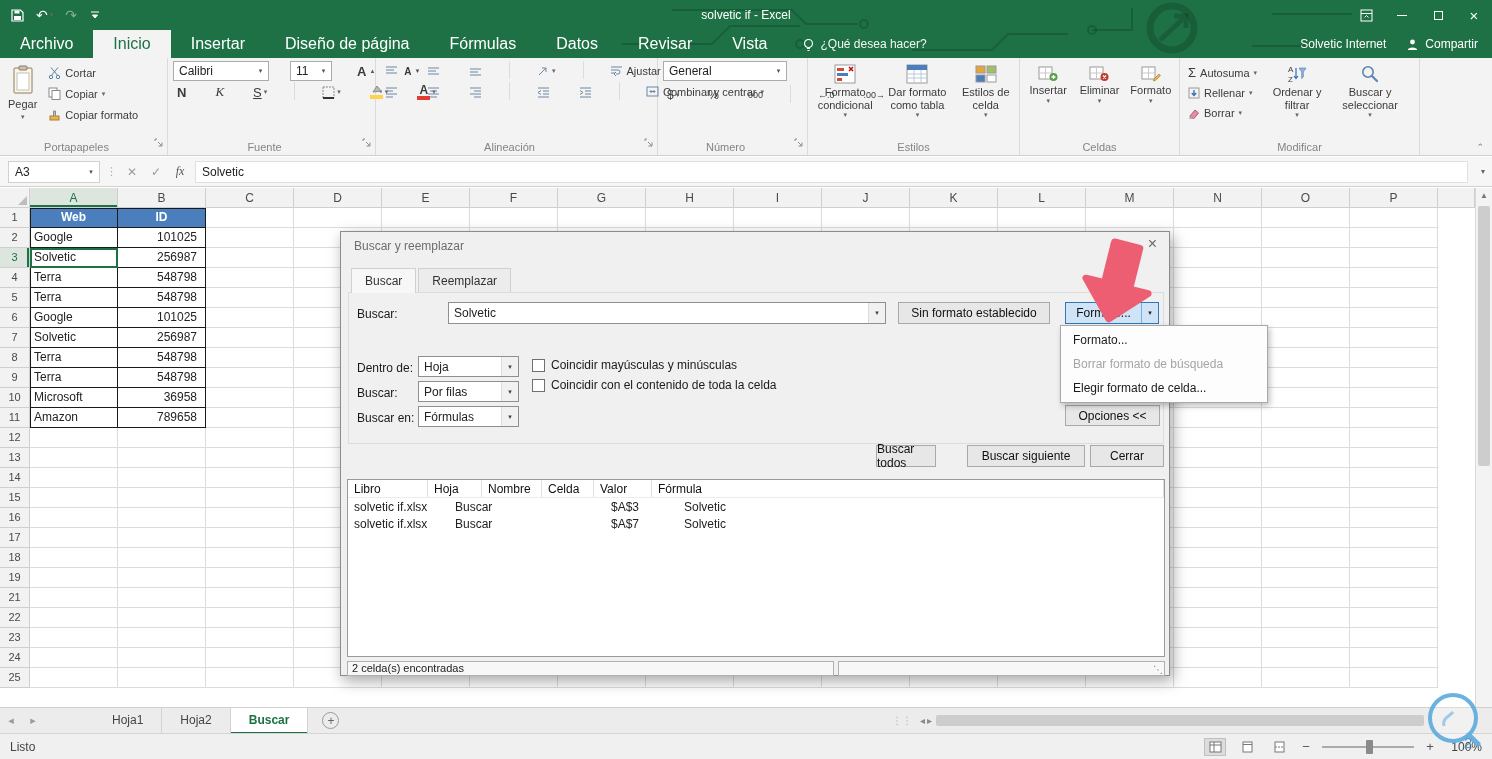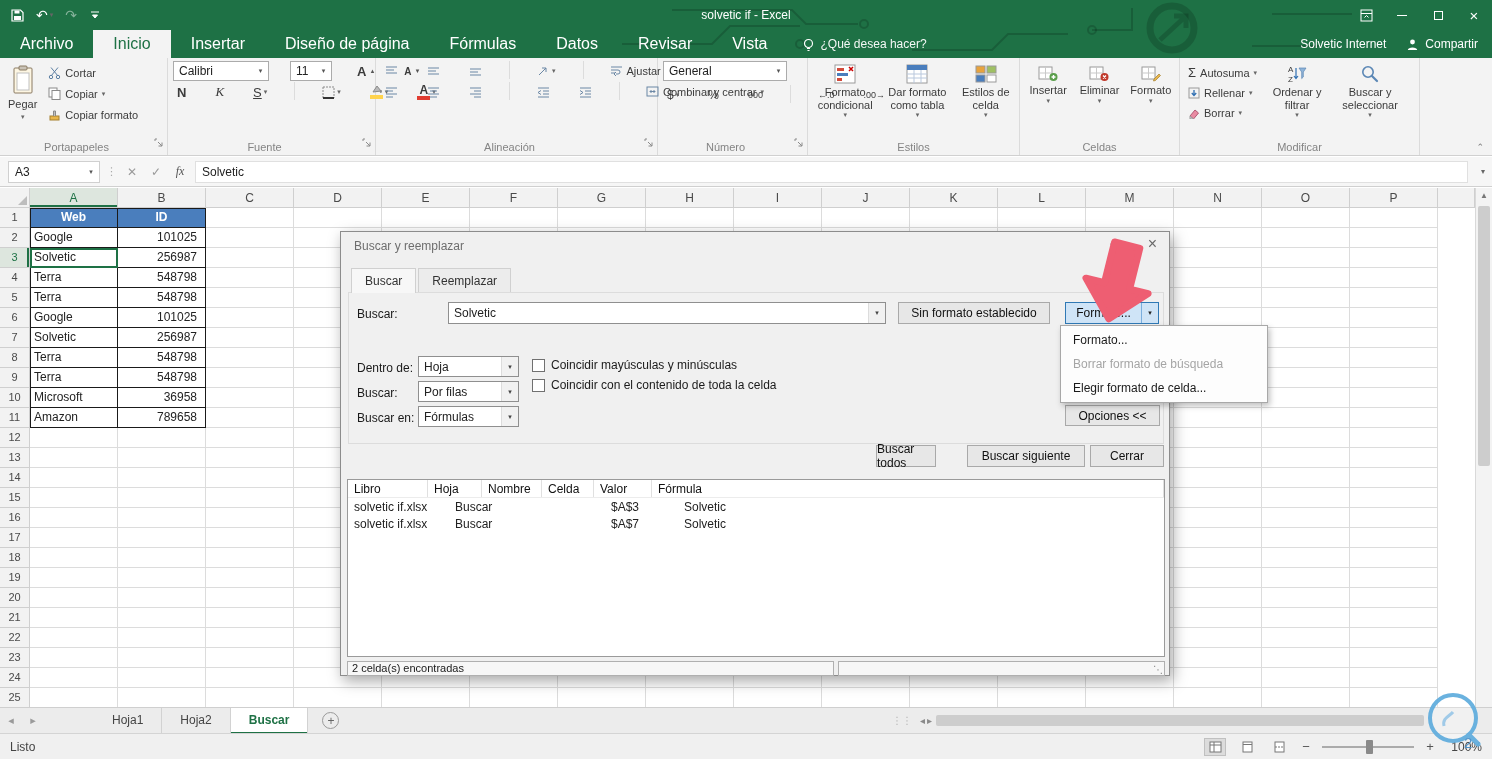--- a/index.html
+++ b/index.html
@@ -965,39 +965,20 @@
         <div class="gcell"></div>
         <div class="gcell"></div>
         <div class="gcell"></div>
         <div class="gcell"></div>
         <div class="gcell"></div>
         <div class="gcell"></div>
         <div class="gcell"></div>
         <div class="gcell"></div>
       </div>
       <div class="grow">
-        <div class="rowh">20</div>
-        <div class="gcell"></div>
-        <div class="gcell"></div>
-        <div class="gcell"></div>
-        <div class="gcell"></div>
-        <div class="gcell"></div>
-        <div class="gcell"></div>
-        <div class="gcell"></div>
-        <div class="gcell"></div>
-        <div class="gcell"></div>
-        <div class="gcell"></div>
-        <div class="gcell"></div>
-        <div class="gcell"></div>
-        <div class="gcell"></div>
-        <div class="gcell"></div>
-        <div class="gcell"></div>
-        <div class="gcell"></div>
-      </div>
-      <div class="grow">
         <div class="rowh">21</div>
         <div class="gcell"></div>
         <div class="gcell"></div>
         <div class="gcell"></div>
         <div class="gcell"></div>
         <div class="gcell"></div>
         <div class="gcell"></div>
         <div class="gcell"></div>
         <div class="gcell"></div>
         <div class="gcell"></div>

